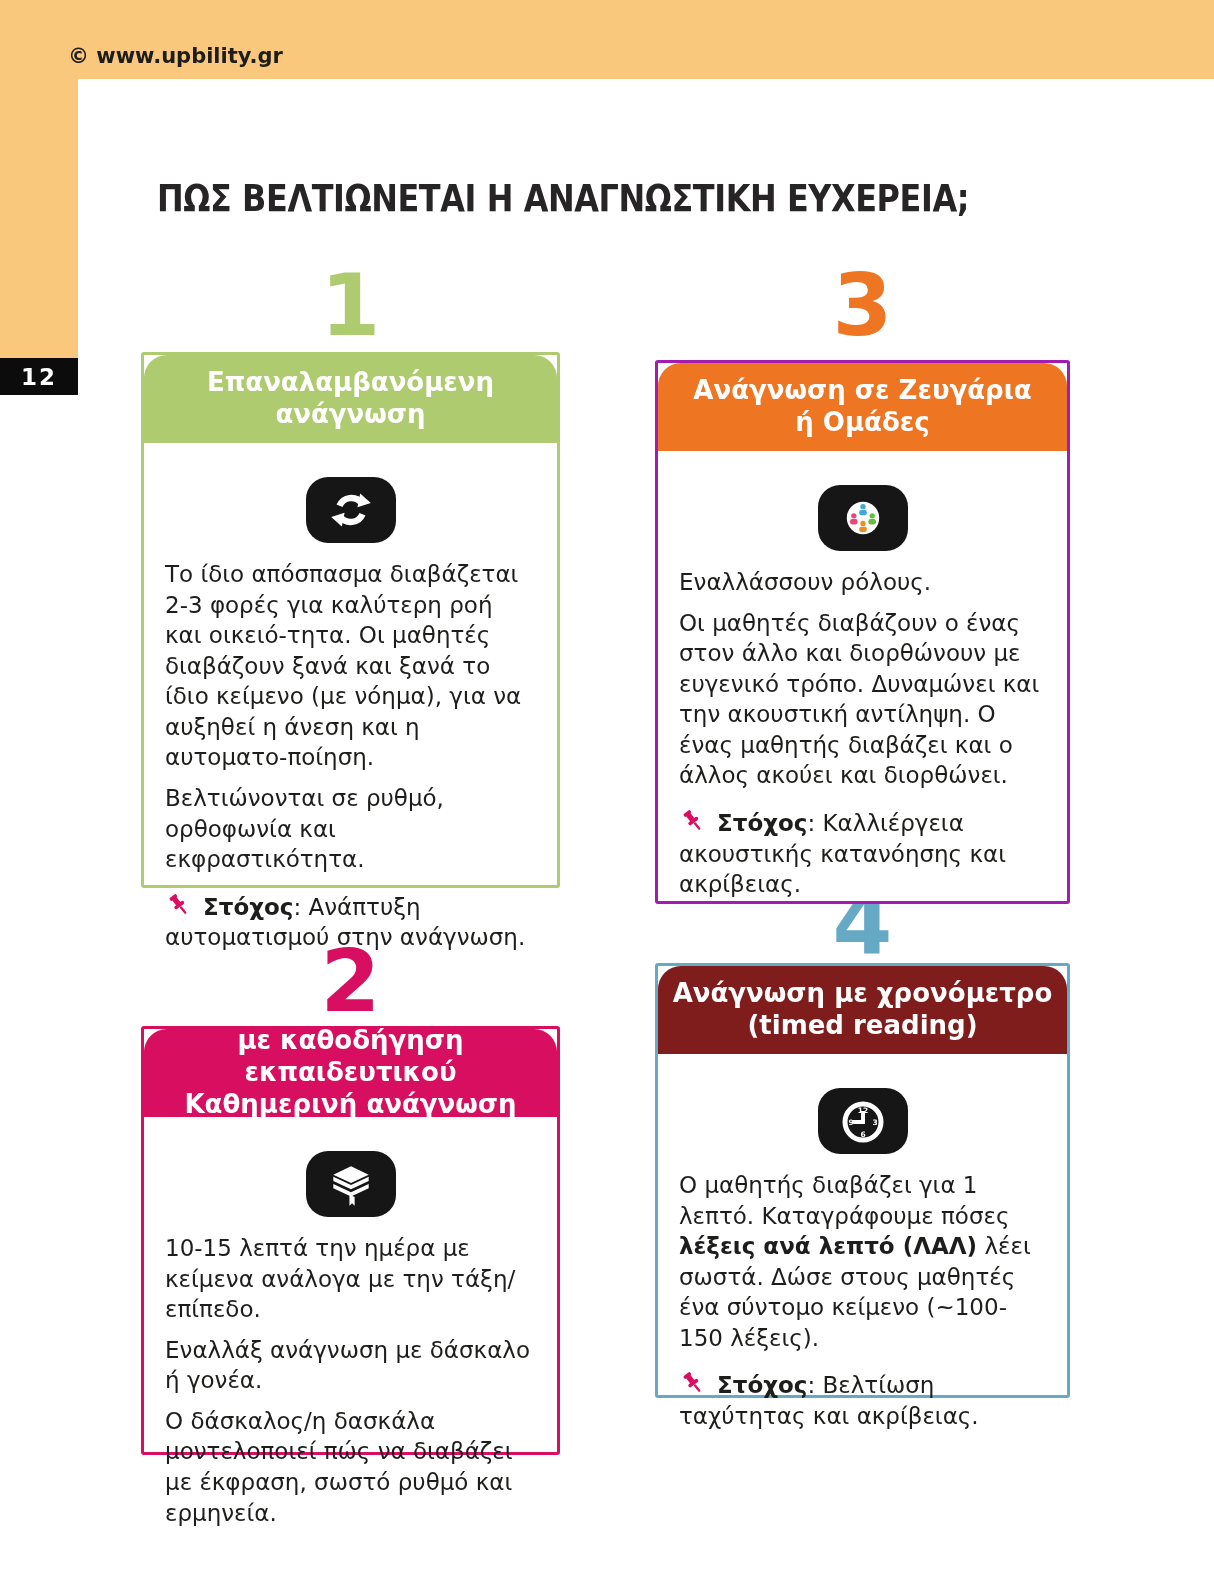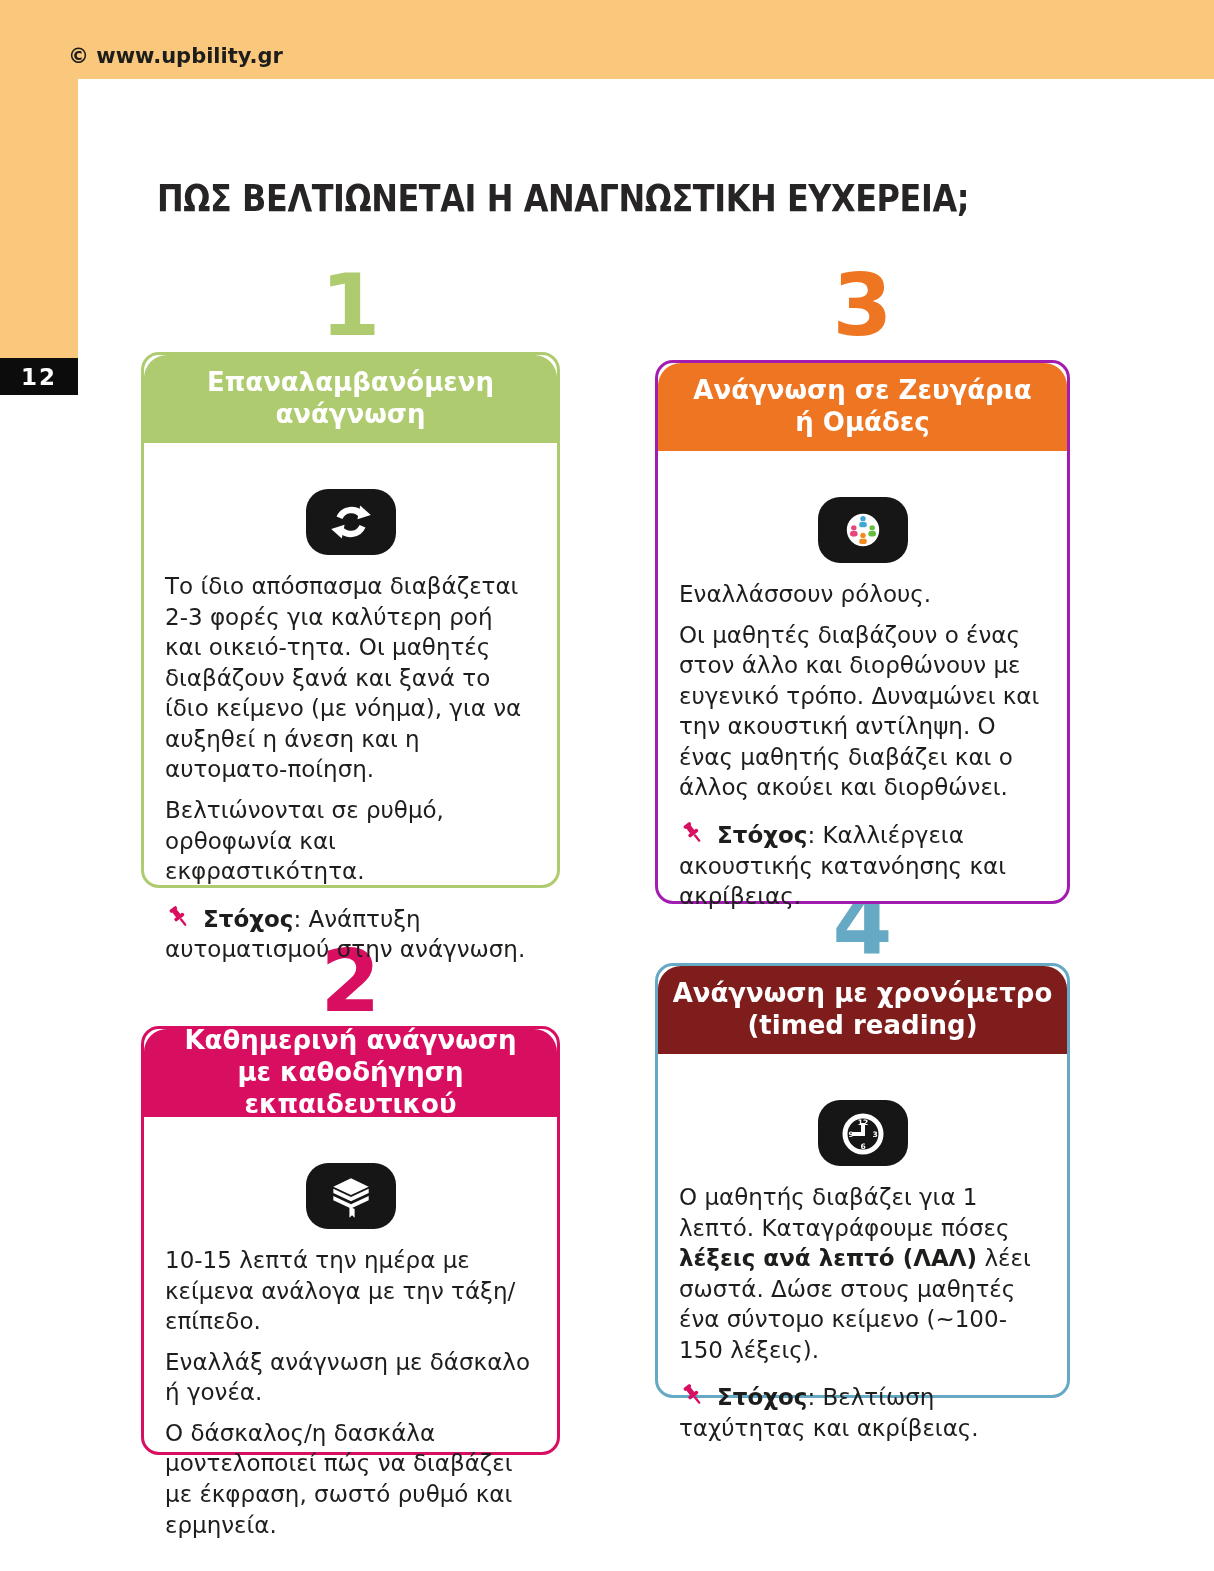--- a/index.html
+++ b/index.html
@@ -23,35 +23,35 @@
               transform:scaleX(.84);transform-origin:left center;letter-spacing:-.5px;}
 
   
   .big-num{position:absolute;text-align:center;font-size:86px;font-weight:bold;line-height:1;}
   .num-1{left:141px;top:262px;width:419px;color:#afcb6f;}
   .num-3{left:655px;top:262px;width:415px;color:#ee7623;}
   .num-2{left:141px;top:938px;width:419px;color:#d80e60;}
   .num-4{left:655px;top:880px;width:415px;color:#66a9c4;}
 
   
-  .card{position:absolute;background:#ffffff;border-radius:18px;box-sizing:border-box;}
+  .card{position:absolute;background:#ffffff;border-radius:3px;box-sizing:border-box;}
   .card-1{left:141px;top:352px;width:419px;height:536px;border:3px solid #afcb6f;}
   .card-3{left:655px;top:360px;width:415px;height:544px;border:3px solid #a21caf;}
   .card-2{left:141px;top:1026px;width:419px;height:429px;border:3px solid #d80e60;}
   .card-4{left:655px;top:963px;width:415px;height:435px;border:3px solid #66a9c4;}
 
   .card-header{height:88px;border-radius:23px 23px 0 0;display:flex;flex-direction:column;
                align-items:center;justify-content:center;color:#ffffff;font-weight:bold;
                font-size:26px;line-height:1.22;text-align:center;}
   .card-1 .card-header{background:#afcb6f;}
   .card-3 .card-header{background:#ee7623;}
   .card-2 .card-header{background:#d80e60;}
   .card-4 .card-header{background:#7f1d1d;}
 
-  .card-body{padding:26px 21px 0 21px;margin-top:12px;}
+  .card-body{padding:26px 21px 0 21px;}
   .badge{width:90px;height:66px;background:#161616;border-radius:22px;margin:8px auto 16px auto;
          display:flex;align-items:center;justify-content:center;}
   .badge svg{display:block;}
 
   .card-body p{margin:0 0 10px 0;font-size:23px;line-height:1.33;color:#1d1d1b;}
   .goal{margin-top:16px !important;}
   .goal .pin{display:inline-block;width:30px;height:30px;vertical-align:-6px;margin-right:8px;}
   .goal b{font-weight:bold;}
 </style>
 </head>
@@ -149,22 +149,22 @@
             <rect x="31" y="40" width="38" height="12" rx="5"></rect>
             <rect x="46" y="52" width="8" height="30" rx="4"></rect>
           </g>
         </svg><b>Στόχος</b><span>: </span><span>Καλλιέργεια ακουστικής κατανόησης και ακρίβειας.</span>
       </p>
     </div>
   </div>
 
   <div class="card card-2">
     <div class="card-header">
+      <div>με καθοδήγηση εκπαιδευτικού</div>
       <div>Καθημερινή ανάγνωση</div>
-      <div>με καθοδήγηση εκπαιδευτικού</div>
     </div>
     <div class="card-body">
       <div class="badge">
         <svg width="52" height="52" viewBox="0 0 100 100">
           <g fill="#ffffff">
             <polygon points="50,16 84,32 50,48 16,32"></polygon>
             <polygon points="16,36 50,52 50,60 16,44"></polygon>
             <polygon points="84,36 50,52 50,60 84,44"></polygon>
             <polygon points="16,50 50,66 50,74 16,58"></polygon>
             <polygon points="84,50 50,66 50,74 84,58"></polygon>

